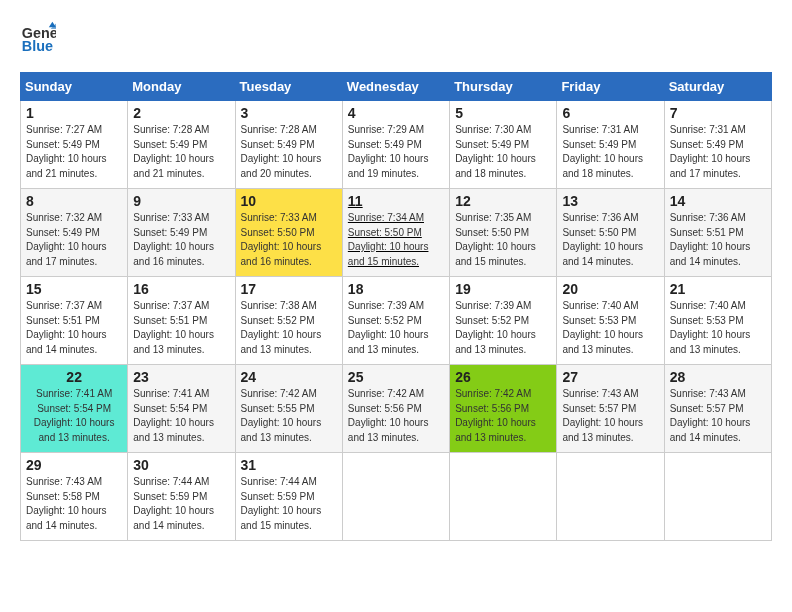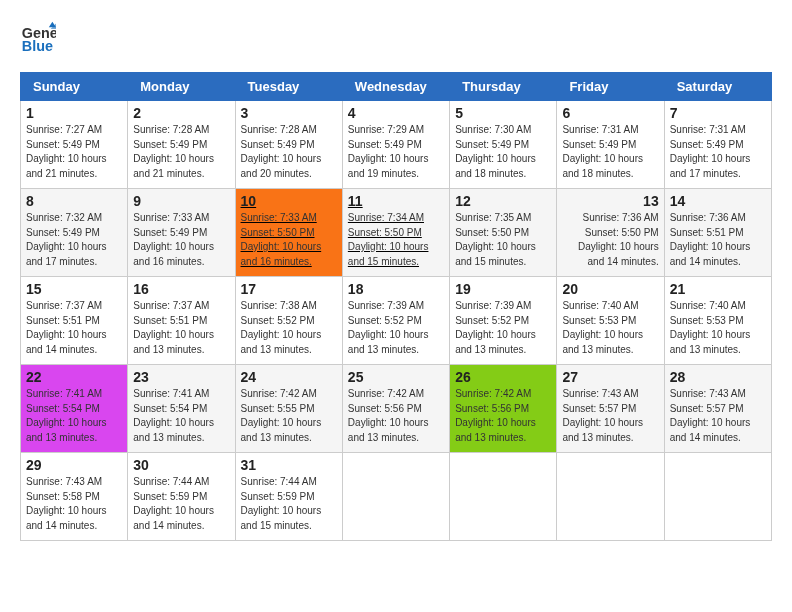--- a/index.html
+++ b/index.html
@@ -38,21 +38,21 @@
       color: #555;
     }
     .calendar {
       width: 100%;
       border-collapse: collapse;
       font-size: 11px;
     }
     .calendar th {
       background-color: #2b6cbf;
       color: #fff;
-      padding: 6px 12px;
+      padding: 6px 4px;
       text-align: left;
       font-size: 13px;
       font-weight: bold;
       border: 1px solid #2b6cbf;
     }
     .calendar td {
       border: 1px solid #ccc;
       vertical-align: top;
       padding: 4px 5px;
       width: calc(100% / 7);
@@ -145,33 +145,33 @@
       </tr>
       <tr>
         <td style="background: rgb(245, 245, 245);">
         <span class="day-num">8</span>
         <span class="cell-text">Sunrise: 7:32 AM<br>Sunset: 5:49 PM<br>Daylight: 10 hours<br>and 17 minutes.</span>
       </td>
         <td style="background: rgb(245, 245, 245);">
         <span class="day-num">9</span>
         <span class="cell-text">Sunrise: 7:33 AM<br>Sunset: 5:49 PM<br>Daylight: 10 hours<br>and 16 minutes.</span>
       </td>
-        <td style="background: #f97316; text-decoration: underline;">
+        <td style="background: #fde047;">
         <span class="day-num">10</span>
         <span class="cell-text">Sunrise: 7:33 AM<br>Sunset: 5:50 PM<br>Daylight: 10 hours<br>and 16 minutes.</span>
       </td>
         <td style="background: rgb(245, 245, 245); text-decoration: underline;">
         <span class="day-num">11</span>
         <span class="cell-text">Sunrise: 7:34 AM<br>Sunset: 5:50 PM<br>Daylight: 10 hours<br>and 15 minutes.</span>
       </td>
         <td style="background: rgb(245, 245, 245);">
         <span class="day-num">12</span>
         <span class="cell-text">Sunrise: 7:35 AM<br>Sunset: 5:50 PM<br>Daylight: 10 hours<br>and 15 minutes.</span>
       </td>
-        <td style="background: rgb(245, 245, 245); text-align: right;">
+        <td style="background: rgb(245, 245, 245);">
         <span class="day-num">13</span>
         <span class="cell-text">Sunrise: 7:36 AM<br>Sunset: 5:50 PM<br>Daylight: 10 hours<br>and 14 minutes.</span>
       </td>
         <td style="background: rgb(245, 245, 245);">
         <span class="day-num">14</span>
         <span class="cell-text">Sunrise: 7:36 AM<br>Sunset: 5:51 PM<br>Daylight: 10 hours<br>and 14 minutes.</span>
       </td>
       </tr>
       <tr>
         <td>
@@ -197,21 +197,21 @@
         <td>
         <span class="day-num">20</span>
         <span class="cell-text">Sunrise: 7:40 AM<br>Sunset: 5:53 PM<br>Daylight: 10 hours<br>and 13 minutes.</span>
       </td>
         <td>
         <span class="day-num">21</span>
         <span class="cell-text">Sunrise: 7:40 AM<br>Sunset: 5:53 PM<br>Daylight: 10 hours<br>and 13 minutes.</span>
       </td>
       </tr>
       <tr>
-        <td style="background: #d946ef;">
+        <td style="background: #5eead4; text-align: center;">
         <span class="day-num">22</span>
         <span class="cell-text">Sunrise: 7:41 AM<br>Sunset: 5:54 PM<br>Daylight: 10 hours<br>and 13 minutes.</span>
       </td>
         <td style="background: rgb(245, 245, 245);">
         <span class="day-num">23</span>
         <span class="cell-text">Sunrise: 7:41 AM<br>Sunset: 5:54 PM<br>Daylight: 10 hours<br>and 13 minutes.</span>
       </td>
         <td style="background: rgb(245, 245, 245);">
         <span class="day-num">24</span>
         <span class="cell-text">Sunrise: 7:42 AM<br>Sunset: 5:55 PM<br>Daylight: 10 hours<br>and 13 minutes.</span>

